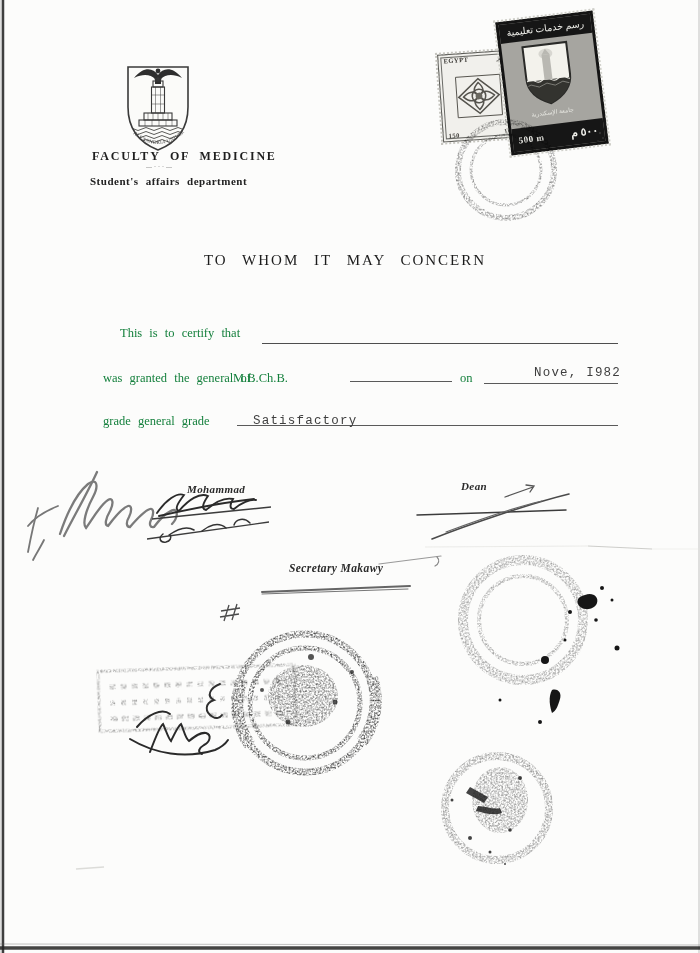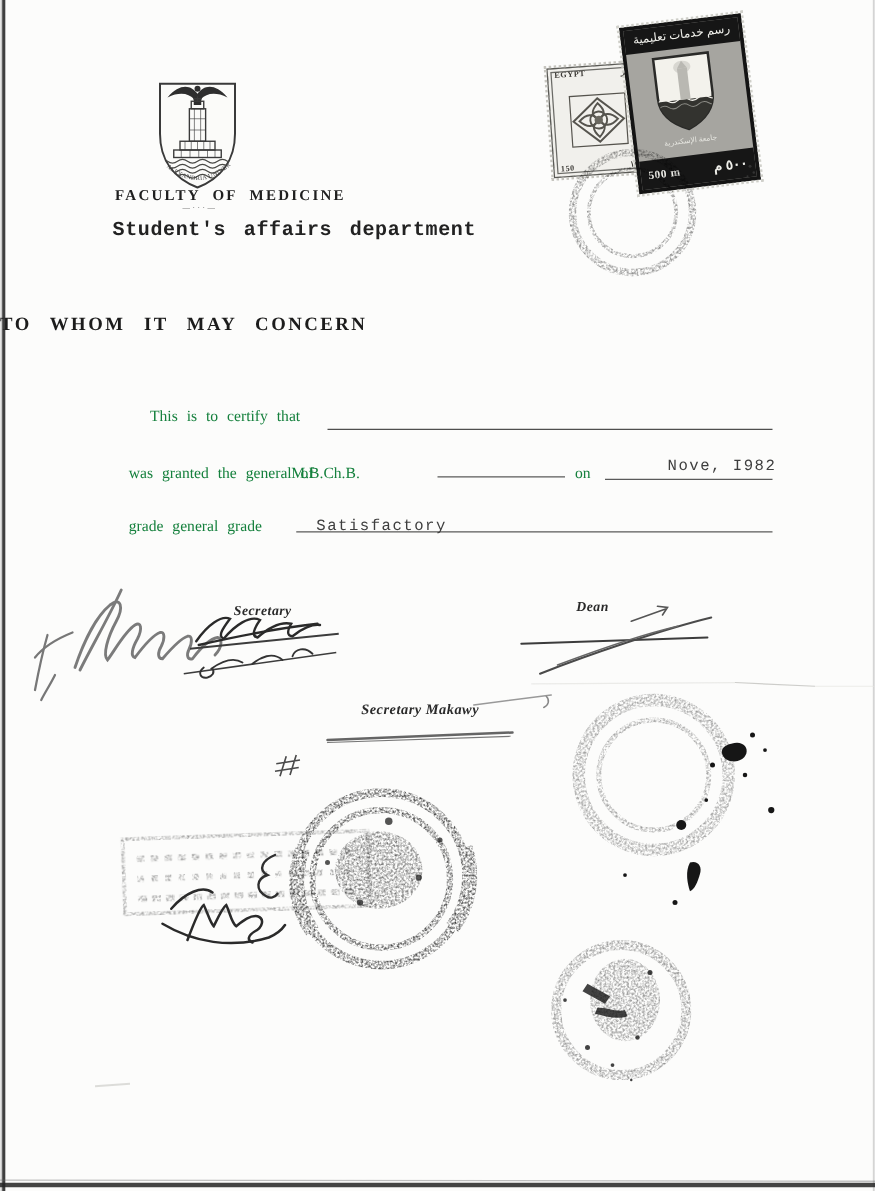--- a/index.html
+++ b/index.html
@@ -2,23 +2,23 @@
 <html><head>
 <meta charset="utf-8">
 <style>
   html,body{margin:0;padding:0;background:#888;}
   .page{position:relative;width:700px;height:953px;background:#fcfcfb;overflow:hidden;
         font-family:"Liberation Serif",serif;color:#262626;}
   .abs{position:absolute;}
   
   .faculty-line{left:92px;top:149px;font-size:12px;font-weight:bold;letter-spacing:1.8px;word-spacing:5px;color:#1f1f1f;}
   .separator{left:146px;top:164px;font-size:6px;letter-spacing:2px;color:#555;}
-  .department-line{left:90px;top:175px;font-size:16px;font-weight:bold;letter-spacing:.5px;word-spacing:4px;color:#222;font-family:Liberation Mono, monospace;}
-  
-  .title{left:0;top:252px;width:690px;text-align:left;font-size:15px;font-weight:bold;
+  .department-line{left:90px;top:175px;font-size:11px;font-weight:bold;letter-spacing:.5px;word-spacing:4px;color:#222;}
+  
+  .title{left:0;top:252px;width:690px;text-align:center;font-size:15px;font-weight:normal;
          letter-spacing:2px;word-spacing:9px;color:#1c1c1c;}
   
   .printed{font-size:12.5px;word-spacing:4px;color:#15803d;}
   .typed{font-family:"Liberation Mono",monospace;font-size:12.5px;letter-spacing:1.2px;color:#3e3e3e;white-space:nowrap;}
   .rule{height:0;border-top:1.5px solid #4e4e4e;}
   .rule.light{border-top-color:#5a5a5a;}
   
   .sig-label{font-style:italic;font-size:11px;font-weight:bold;color:#2a2a2a;letter-spacing:.4px;}
   
   .stamp-small{left:440px;top:52px;width:76px;height:86px;transform:rotate(-4deg);
@@ -145,21 +145,21 @@
   <div class="abs printed" style="left:233px;top:371px">M.B.Ch.B.</div>
   <div class="abs rule light" style="left:350px;top:381px;width:102px"></div>
   <div class="abs printed" style="left:460px;top:371px">on</div>
   <div class="abs rule light" style="left:484px;top:383px;width:134px"></div>
   <div class="abs typed" style="left:534px;top:366px">Nove, I982</div>
 
   <div class="abs printed" style="left:103px;top:414px">grade general grade</div>
   <div class="abs rule light" style="left:237px;top:425px;width:381px"></div>
   <div class="abs typed" style="left:253px;top:414px">Satisfactory</div>
 
-  <div class="abs sig-label" style="left:187px;top:483px">Secretary</div>
+  <div class="abs sig-label" style="left:187px;top:483px">Mohammad</div>
   <div class="abs sig-label" style="left:461px;top:480px">Dean</div>
   <div class="abs sig-label" style="left:289px;top:562px;font-size:11.5px">Secretary Makawy</div>
 
   <svg class="abs overlay" width="700" height="953" viewBox="0 0 700 953">
     <defs>
       <filter id="grain" x="-20%" y="-20%" width="140%" height="140%">
         <feTurbulence type="fractalNoise" baseFrequency="0.55" numOctaves="2" seed="7" result="n"></feTurbulence>
         <feColorMatrix in="n" type="matrix" values="0 0 0 0 0  0 0 0 0 0  0 0 0 0 0  0 0 0 1.6 -0.55" result="sp"></feColorMatrix>
         <feComposite in="sp" in2="SourceGraphic" operator="in"></feComposite>
       </filter>

